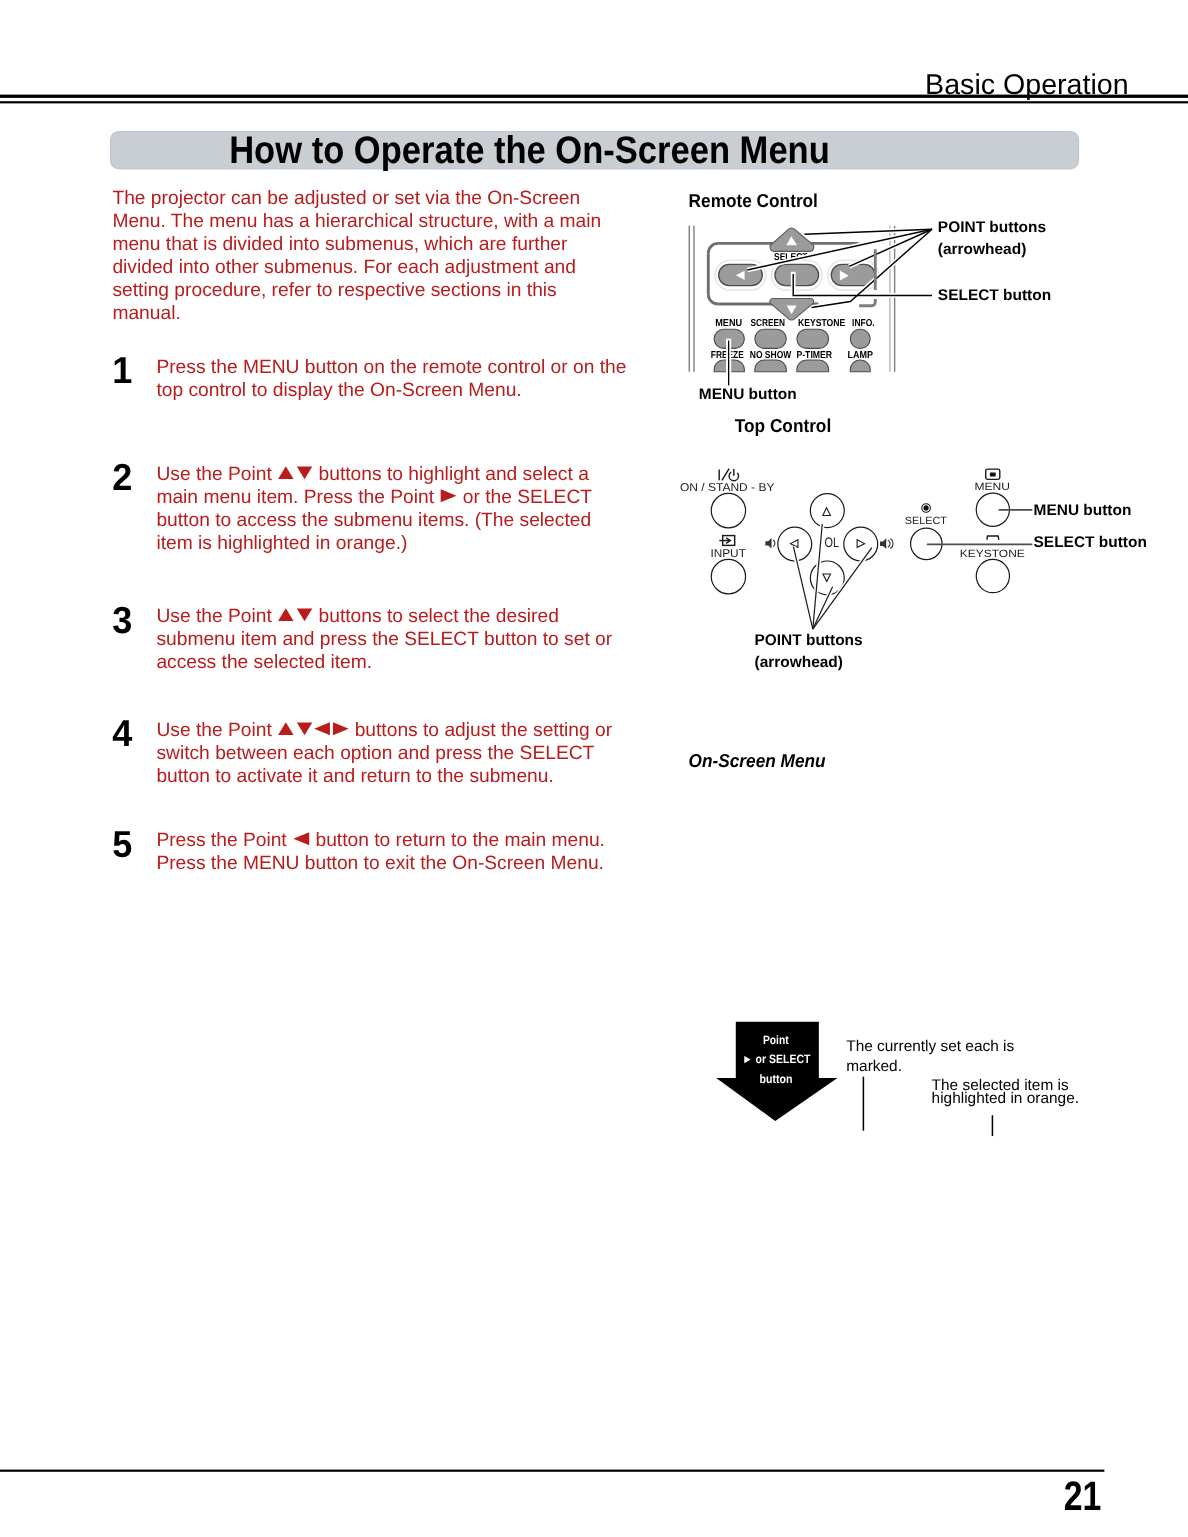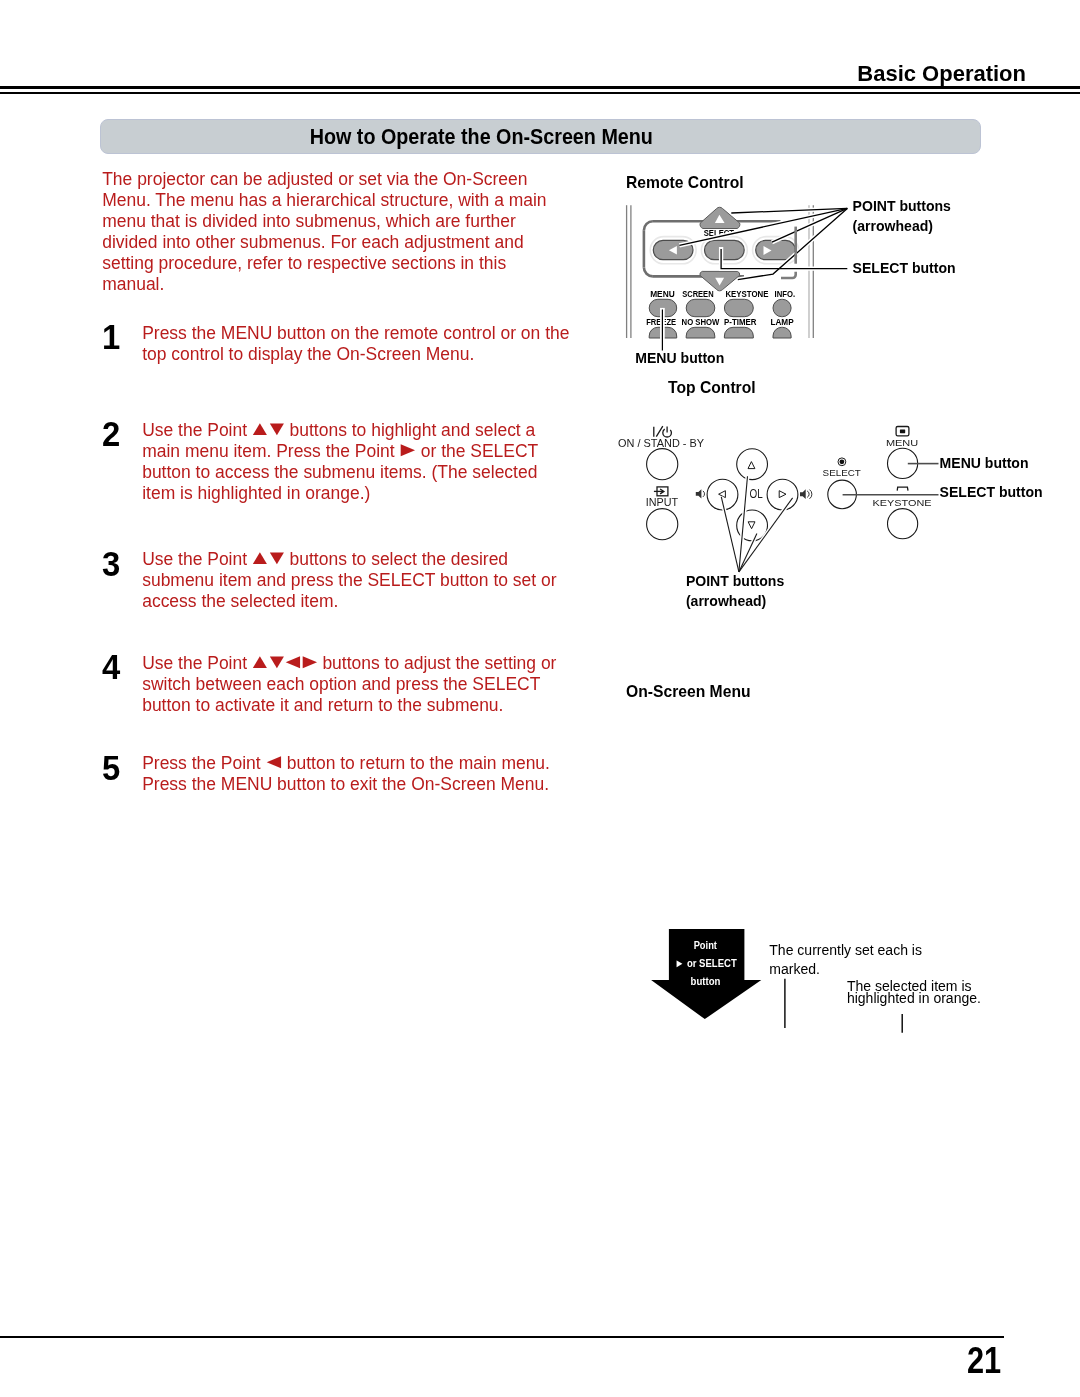--- a/index.html
+++ b/index.html
@@ -3,44 +3,44 @@
 <meta charset="utf-8">
 <style>
   html,body{margin:0;padding:0;}
   body{width:1080px;height:1397px;background:#fff;-webkit-font-smoothing:antialiased;
        font-family:"Liberation Sans",sans-serif;color:#000;
        position:relative;overflow:hidden;}
   .page{position:absolute;left:0;top:0;width:1080px;height:1397px;transform:translateZ(0);}
   .abs{position:absolute;}
 
   
-  #chapter-heading{right:54px;top:63px;font-size:22px;font-weight:bold;line-height:1;}
+  #chapter-heading{right:54px;top:63px;font-size:26px;font-weight:normal;line-height:1;}
   #header-rule-thick{left:0;top:86px;width:1080px;height:3.4px;background:#000;}
   #header-rule-thin{left:0;top:92.4px;width:1080px;height:1.7px;background:#000;}
 
   
   #section-bar{left:100px;top:119.4px;width:880.6px;height:35px;background:#c8ced2;border-radius:8px;
                border:1px solid #bcc3d4;box-sizing:border-box;}
   #section-title{left:100px;top:119.4px;width:762px;height:35px;display:flex;align-items:center;
-                 justify-content:center;font-size:22px;font-weight:bold;}
+                 justify-content:center;font-size:35px;font-weight:bold;}
   #section-title span{display:inline-block;transform:scaleX(0.897);}
 
   
   .body-text{font-size:17.48px;line-height:21.1px;color:#b91c1c;white-space:pre-line;}
   #intro{left:102.2px;top:168.7px;width:480px;}
   .step{left:102.2px;}
   .step .num{position:absolute;left:-0.6px;top:-2.6px;font-size:34.2px;font-weight:bold;line-height:1;display:inline-block;transform:scaleX(0.96);transform-origin:left top;}
   .step .txt{position:absolute;left:40px;top:0;width:470px;}
 
   
   .sub-head{font-size:17px;font-weight:bold;line-height:1;}
   .sub-head span{display:inline-block;transform:scaleX(0.922);transform-origin:left top;}
   #remote-head{left:626.2px;top:173.7px;}
   #topctl-head{left:627.3px;top:379px;margin-left:41px;}
-  #osm-head{left:626.2px;top:683.0px;}
+  #osm-head{left:626.2px;top:683.0px;font-style:italic;}
 
   .callout{font-size:14.05px;font-weight:bold;line-height:1;white-space:nowrap;}
   .note{font-size:14.02px;line-height:1;white-space:nowrap;}
   .tri{font-size:20px;line-height:0;vertical-align:baseline;letter-spacing:-3.4px;margin-left:-3.6px;margin-right:3.6px;display:inline-block;transform:scaleX(1.2) translateY(-0.6px);transform-origin:left center;}
   svg{display:block;overflow:visible;}
   svg text{font-family:"Liberation Sans",sans-serif;}
 
   
   #footer-rule{left:0;top:1336.3px;width:1004.4px;height:1.8px;background:#000;}
   #page-number{left:966.7px;top:1342px;font-size:37.5px;font-weight:bold;line-height:1;

